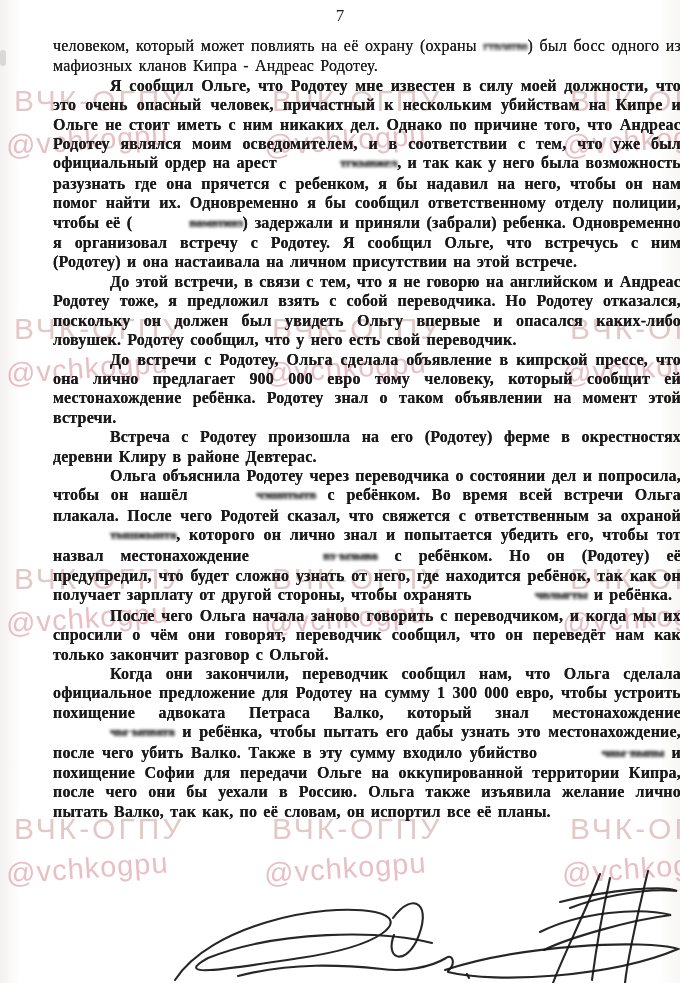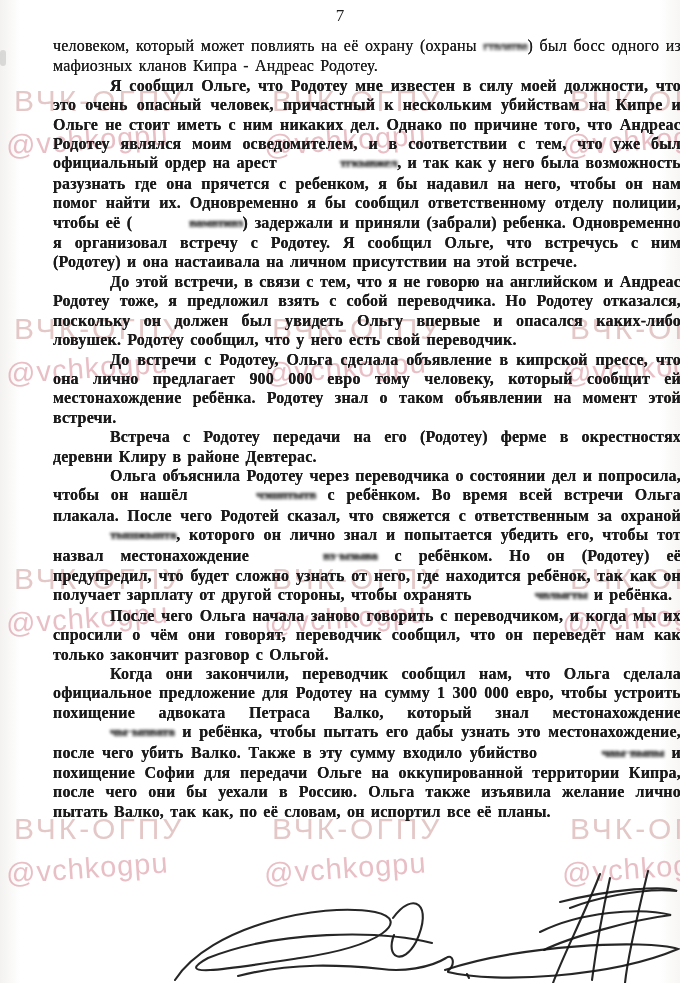--- a/index.html
+++ b/index.html
@@ -84,21 +84,21 @@
       <span class="wm-handle" style="left: 264px; top: 852px; color: rgb(212, 128, 143);">@vchkogpu</span>
       <span class="wm-primary" style="left: 570px; top: 812px; color: rgb(207, 155, 155);">ВЧК-ОГПУ</span>
       <span class="wm-handle" style="left: 562px; top: 852px; color: rgb(212, 128, 143);">@vchkogpu</span>
     </div>
   <div class="page-number">7</div>
   <div class="body-text">
       <p>человеком, который может повлиять на её охрану (охраны <span class="redacted">гтвлатва</span>) был босс одного из мафиозных кланов Кипра - Андреас Родотеу.</p>
       <p class="indent">Я сообщил Ольге, что Родотеу мне известен в силу моей должности, что это очень опасный человек, причастный к нескольким убийствам на Кипре и Ольге не стоит иметь с ним никаких дел. Однако по причине того, что Андреас Родотеу являлся моим осведомителем, и в соответствии с тем, что уже был официальный ордер на арест <span class="redacted">тгкывжел</span>, и так как у него была возможность разузнать где она прячется с ребенком, я бы надавил на него, чтобы он нам помог найти их. Одновременно я бы сообщил ответственному отделу полиции, чтобы её (<span class="redacted">вамвтивз</span>) задержали и приняли (забрали) ребенка. Одновременно я организовал встречу с Родотеу. Я сообщил Ольге, что встречусь с ним (Родотеу) и она настаивала на личном присутствии на этой встрече.</p>
       <p class="indent">До этой встречи, в связи с тем, что я не говорю на английском и Андреас Родотеу тоже, я предложил взять с собой переводчика. Но Родотеу отказался, поскольку он должен был увидеть Ольгу впервые и опасался каких-либо ловушек. Родотеу сообщил, что у него есть свой переводчик.</p>
       <p class="indent">До встречи с Родотеу, Ольга сделала объявление в кипрской прессе, что она лично предлагает 900 000 евро тому человеку, который сообщит ей местонахождение ребёнка. Родотеу знал о таком объявлении на момент этой встречи.</p>
-      <p class="indent">Встреча с Родотеу передачи на его (Родотеу) ферме в окрестностях деревни Клиру в районе Девтерас.</p>
+      <p class="indent">Встреча с Родотеу произошла на его (Родотеу) ферме в окрестностях деревни Клиру в районе Девтерас.</p>
       <p class="indent">Ольга объяснила Родотеу через переводчика о состоянии дел и попросила, чтобы он нашёл <span class="redacted">чэшптытв</span> с ребёнком. Во время всей встречи Ольга плакала. После чего Родотей сказал, что свяжется с ответственным за охраной <span class="redacted">тышжыпта</span>, которого он лично знал и попытается убедить его, чтобы тот назвал местонахождение <span class="redacted">вз ызыва</span> с ребёнком. Но он (Родотеу) её предупредил, что будет сложно узнать от него, где находится ребёнок, так как он получает зарплату от другой стороны, чтобы охранять <span class="redacted">чвлыгты</span> и ребёнка.</p>
       <p class="indent">После чего Ольга начала заново говорить с переводчиком, и когда мы их спросили о чём они говорят, переводчик сообщил, что он переведёт нам как только закончит разговор с Ольгой.</p>
       <p class="indent">Когда они закончили, переводчик сообщил нам, что Ольга сделала официальное предложение для Родотеу на сумму 1 300 000 евро, чтобы устроить похищение адвоката Петраса Валко, который знал местонахождение <span class="redacted">чы ыпвата</span> и ребёнка, чтобы пытать его дабы узнать это местонахождение, после чего убить Валко. Также в эту сумму входило убийство <span class="redacted">чаы выпы</span> и похищение Софии для передачи Ольге на оккупированной территории Кипра, после чего они бы уехали в Россию. Ольга также изъявила желание лично пытать Валко, так как, по её словам, он испортил все её планы.</p>
     </div>
 
   <svg class="signatures" width="680" height="125" viewBox="0 0 680 125">
     <g>
       <path d="M175,122 C210,68 320,44 375,54 C412,62 382,88 300,100 C222,112 172,120 208,100 C278,72 380,72 432,85"></path>
       <path d="M238,118 C292,104 342,107 382,111 C402,114 430,110 446,100 C453,95 456,106 448,113"></path>
       <path d="M393,60 C413,32 434,46 416,84 C403,108 385,100 394,77"></path>

